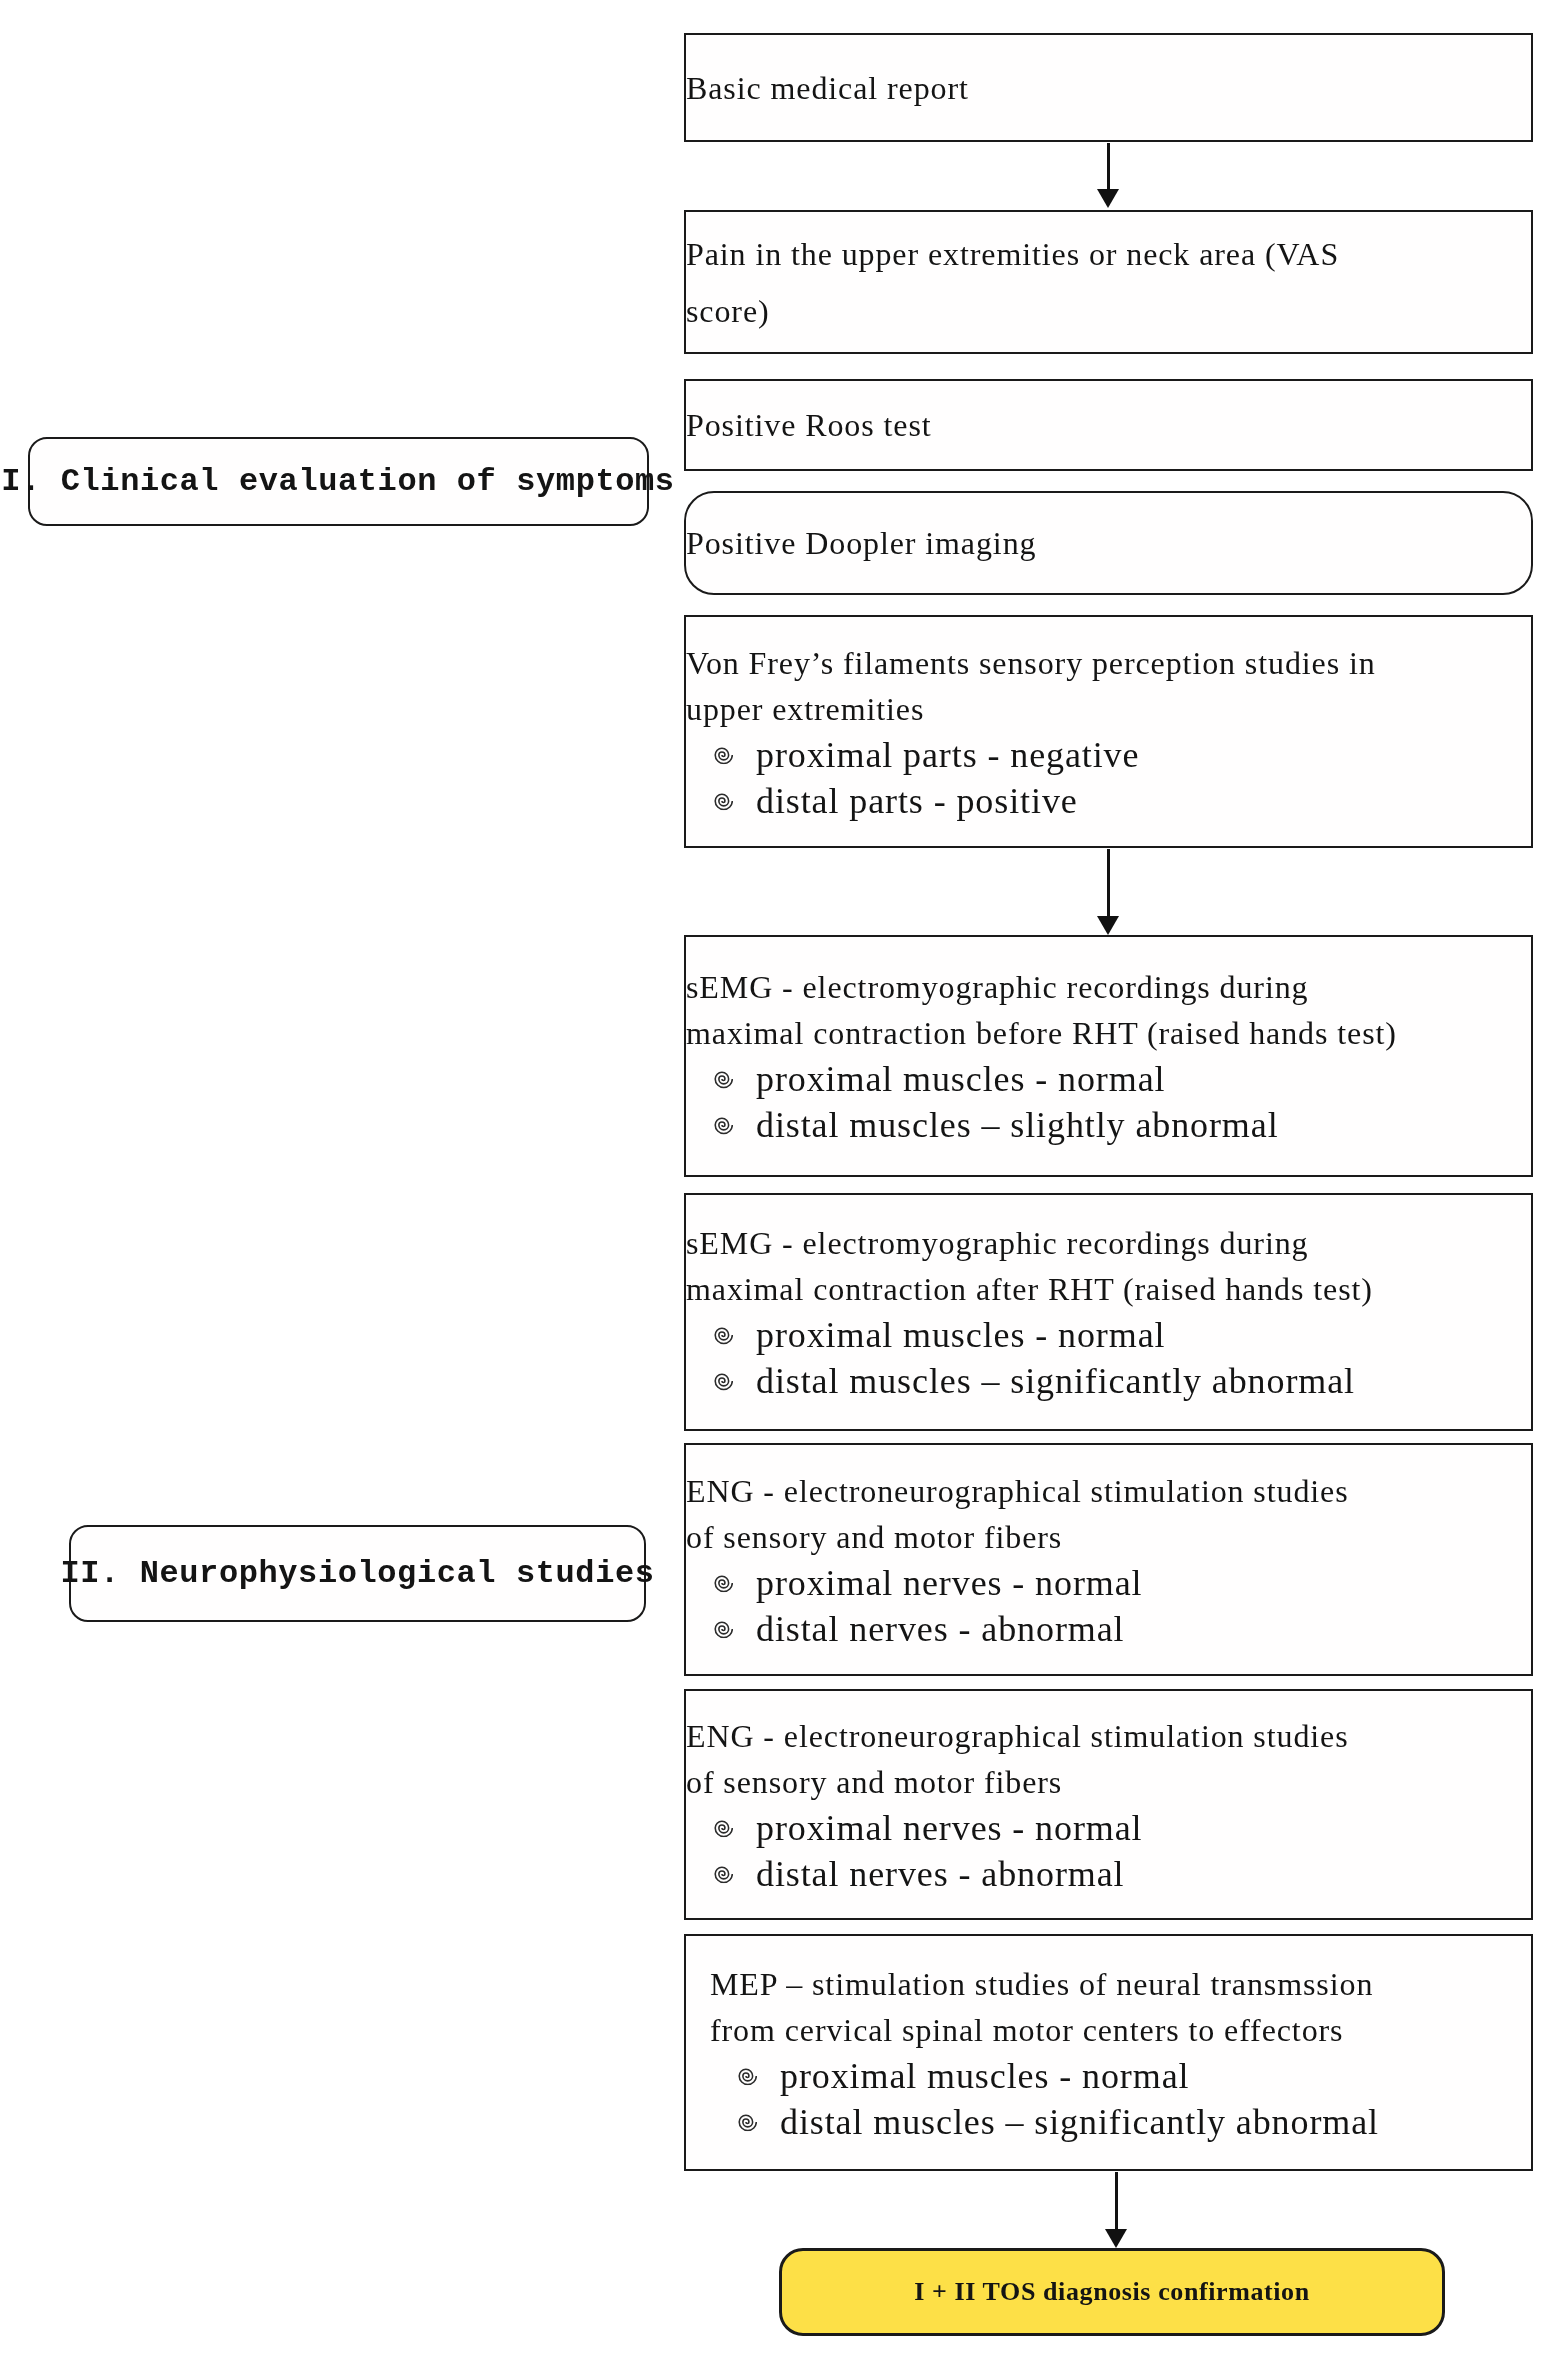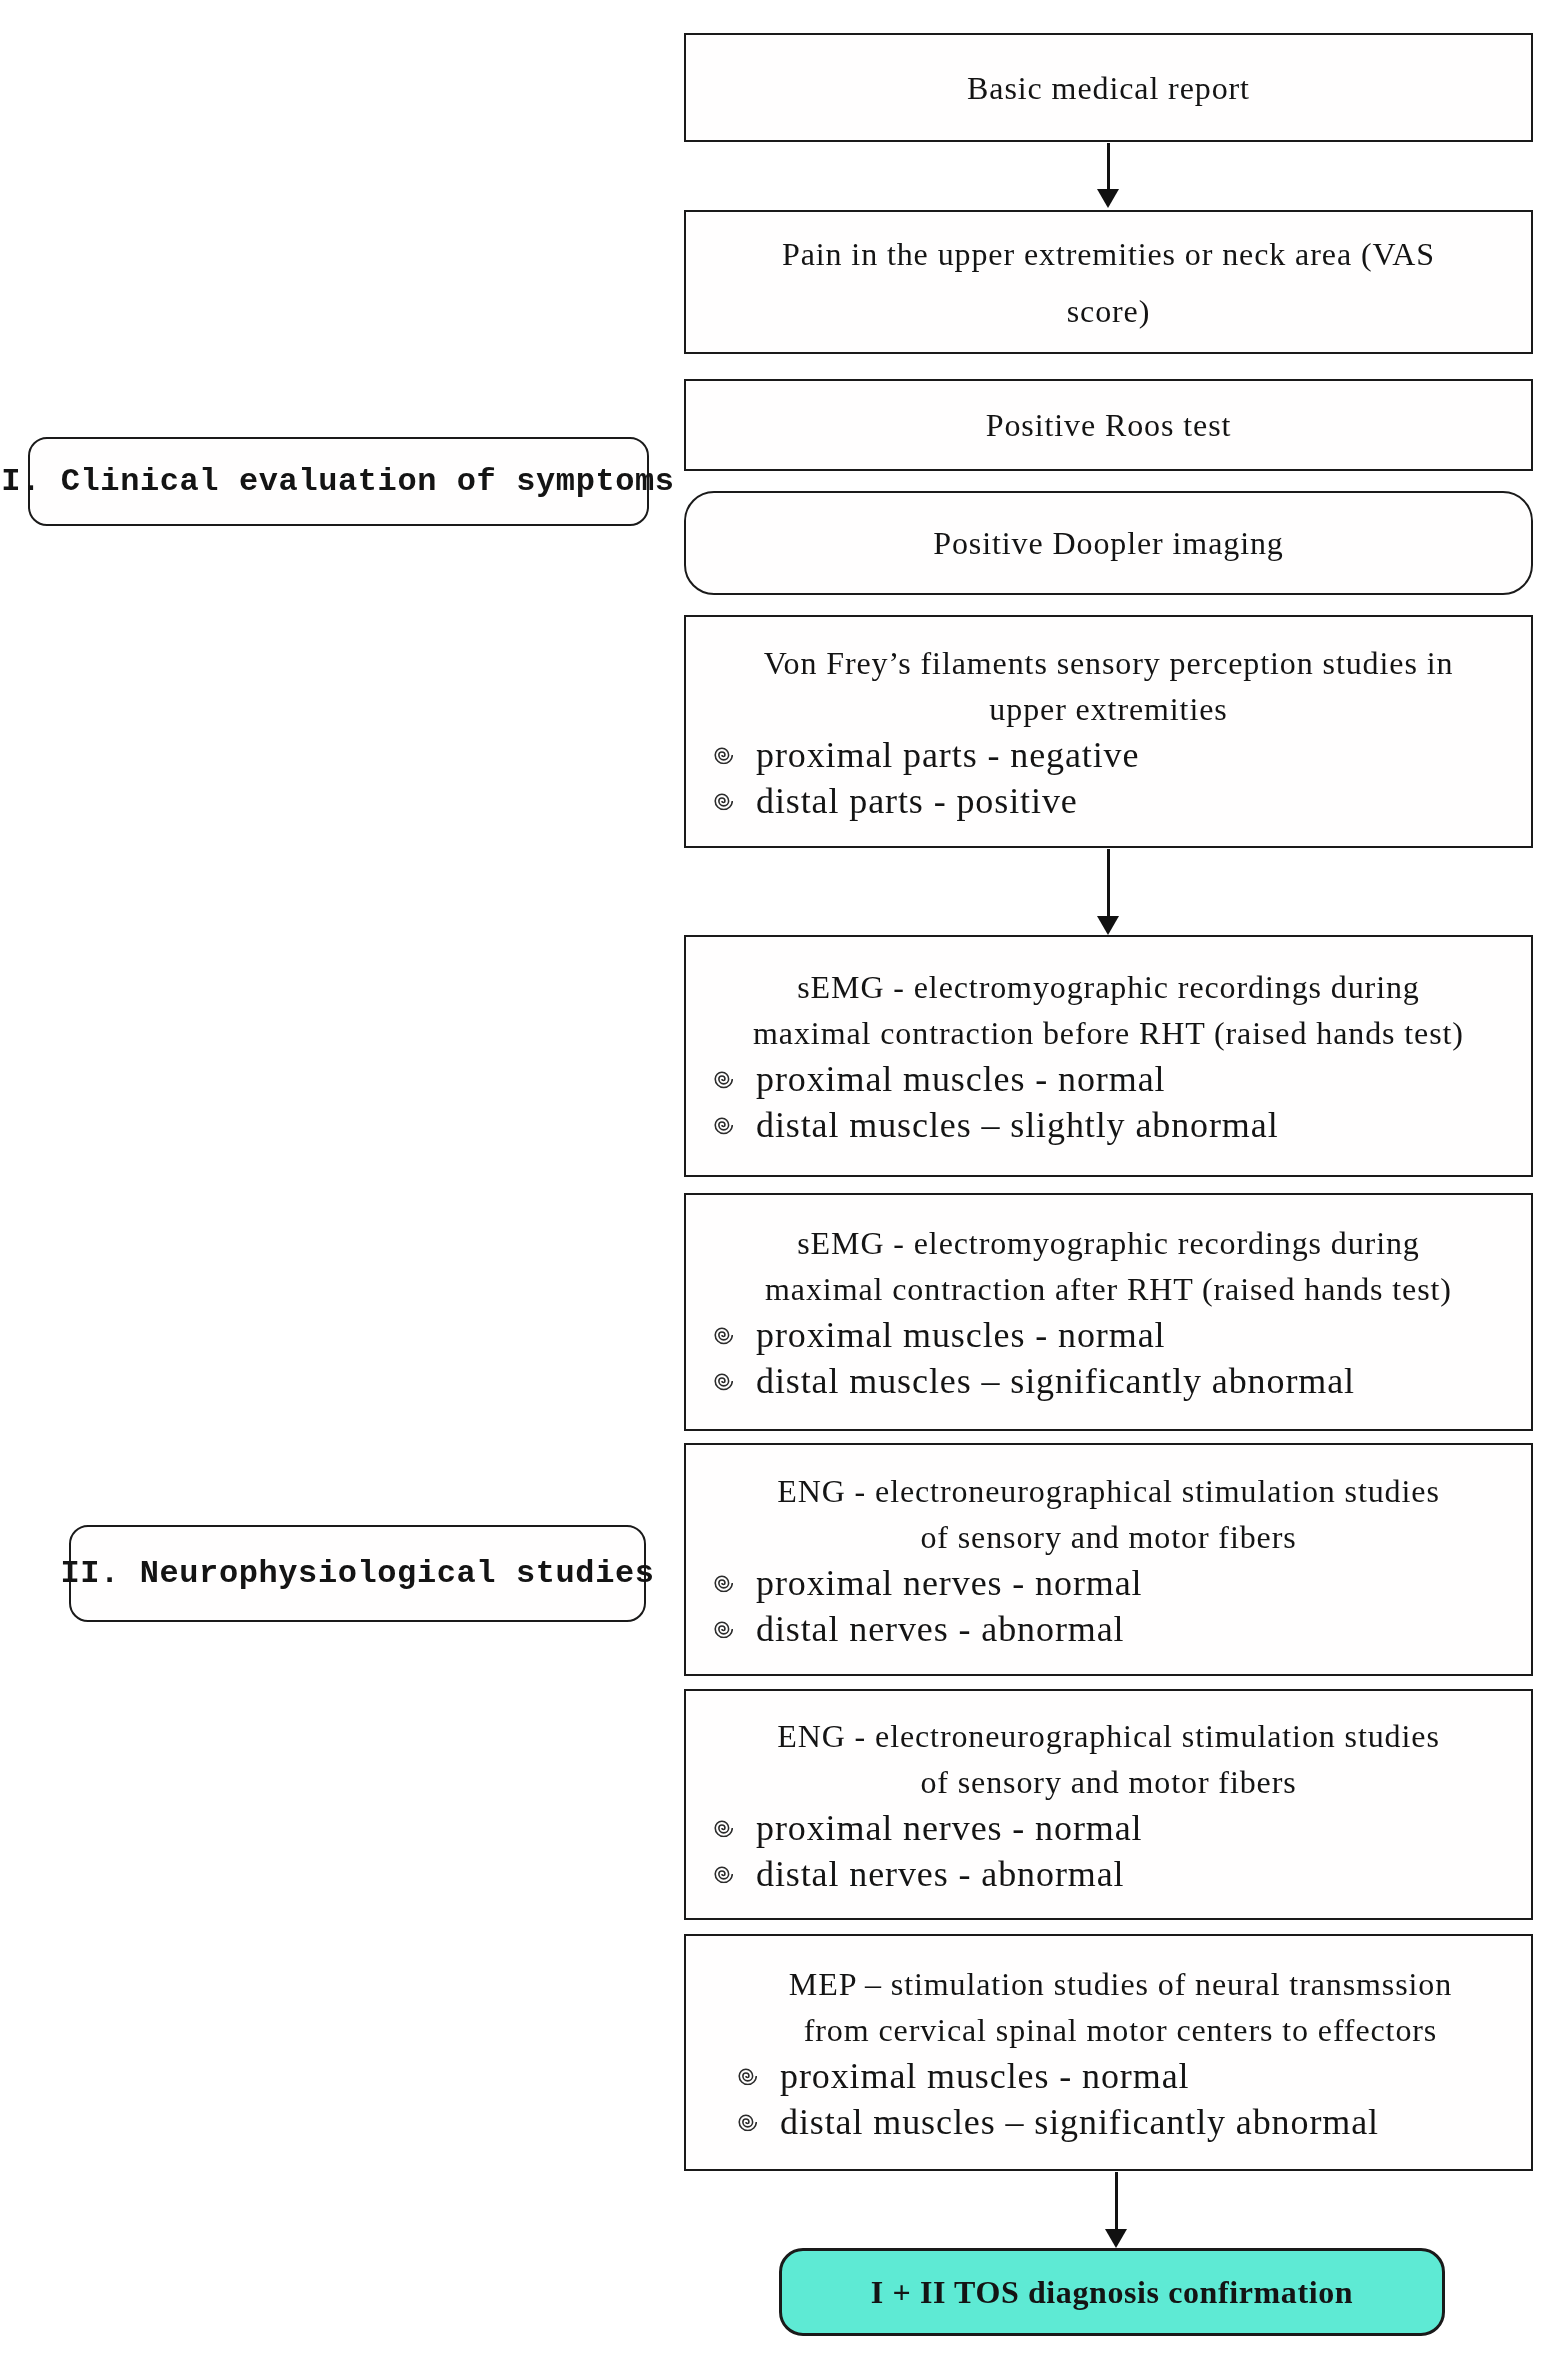--- a/index.html
+++ b/index.html
@@ -27,21 +27,20 @@
     box-sizing: border-box;
     border: 2.9px solid #1a1a1a;
     background: #fffefe;
     display: flex;
     flex-direction: column;
     justify-content: center;
   }
   .tline {
     font-size: 32px;
     line-height: 46px;
-    text-align: center;
     letter-spacing: 0.9px;
     white-space: nowrap;
   }
   .bullet-row {
     position: relative;
     font-size: 36px;
     line-height: 46px;
     text-align: left;
     padding-left: 70px;
     letter-spacing: 0.9px;
@@ -70,26 +69,26 @@
   }
   .final-box {
     position: absolute;
     left: 779px;
     top: 2248px;
     width: 666px;
     height: 88px;
     box-sizing: border-box;
     border: 3.4px solid #1a1a1a;
     border-radius: 24px;
-    background: #5eead4;
+    background: #fde047;
     display: flex;
     align-items: center;
     justify-content: center;
     font-weight: bold;
-    font-size: 32px;
+    font-size: 26px;
     letter-spacing: 0.6px;
     white-space: nowrap;
   }
   .arrow-line {
     position: absolute;
     width: 2.9px;
     background: #111111;
   }
   .arrow-head {
     position: absolute;

